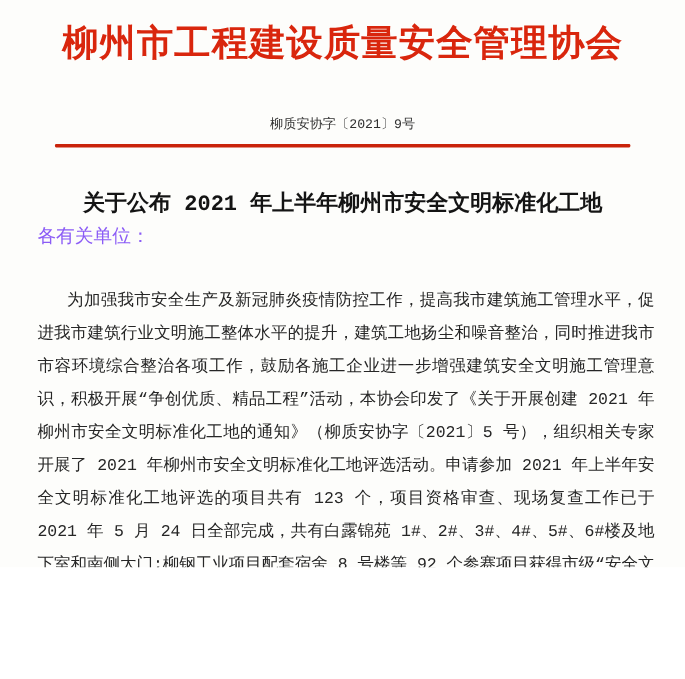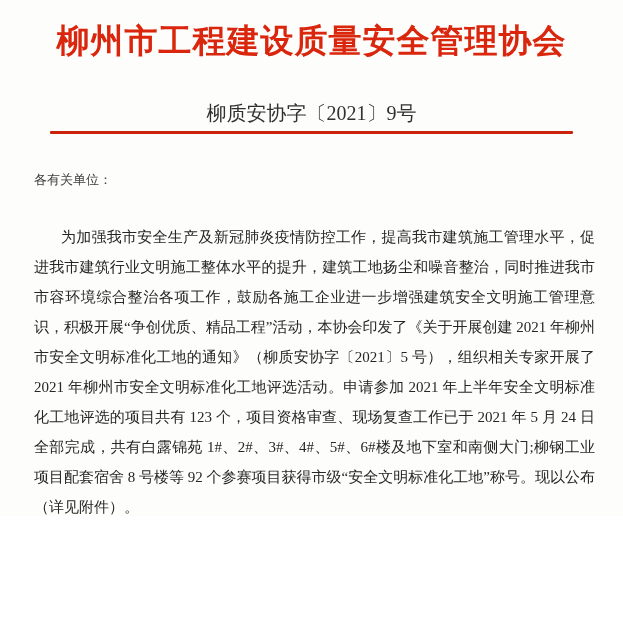--- a/index.html
+++ b/index.html
@@ -8,59 +8,59 @@
     background: #ffffff;
   }
   .page {
     position: relative;
     width: 623px;
     height: 516px;
     box-sizing: border-box;
     padding-top: 21px;
     background: #fdfdfb;
     overflow: hidden;
-    font-family: Liberation Serif, serif;
+    font-family: Liberation Mono, monospace;
     color: #262626;
   }
   .org-title {
     text-align: center;
     font-size: 33px;
     line-height: 41px;
     font-weight: bold;
     letter-spacing: 1px;
     color: #d9260d;
     white-space: nowrap;
   }
   .doc-number {
     margin-top: 42px;
     text-align: center;
-    font-size: 20px;
+    font-size: 12px;
     line-height: 19px;
     color: #303030;
   }
   .divider {
     margin: 8px auto 0 auto;
     width: 523px;
     height: 3px;
     background: #c9230a;
     border-radius: 1px;
   }
   .doc-title {
     margin-top: 34px;
     text-align: center;
     font-size: 20px;
     line-height: 37px;
     font-weight: bold;
     color: #141414;
   }
   .salutation {
     margin: 0 28px 0 34px;
-    font-size: 13px;
+    font-size: 17px;
     line-height: 24px;
-    color: #404040;
+    color: #8b5cf6;
   }
   .body-text {
     margin: 30px 28px 0 34px;
     font-size: 15px;
     line-height: 30px;
     text-align: justify;
     text-indent: 1.8em;
     color: #262626;
   }
 </style>
@@ -69,19 +69,20 @@
 
 <div class="page">
 
   <div class="org-title" style="color: rgb(217, 38, 13);">柳州市工程建设质量安全管理协会</div>
 
   <div class="doc-number">柳质安协字〔2021〕9号</div>
 
   <div class="divider" style="background: rgb(201, 35, 10);"></div>
 
   <div class="doc-title">
+    <div>关于公布 2021 年上半年柳州市安全文明标准化工地</div>
   </div>
 
   <div class="salutation">各有关单位：</div>
 
   <p class="body-text">为加强我市安全生产及新冠肺炎疫情防控工作，提高我市建筑施工管理水平，促进我市建筑行业文明施工整体水平的提升，建筑工地扬尘和噪音整治，同时推进我市市容环境综合整治各项工作，鼓励各施工企业进一步增强建筑安全文明施工管理意识，积极开展“争创优质、精品工程”活动，本协会印发了《关于开展创建 2021 年柳州市安全文明标准化工地的通知》（柳质安协字〔2021〕5 号），组织相关专家开展了 2021 年柳州市安全文明标准化工地评选活动。申请参加 2021 年上半年安全文明标准化工地评选的项目共有 123 个，项目资格审查、现场复查工作已于 2021 年 5 月 24 日全部完成，共有白露锦苑 1#、2#、3#、4#、5#、6#楼及地下室和南侧大门;柳钢工业项目配套宿舍 8 号楼等 92 个参赛项目获得市级“安全文明标准化工地”称号。现以公布（详见附件）。</p>
 
 </div>
 
 </body></html>

